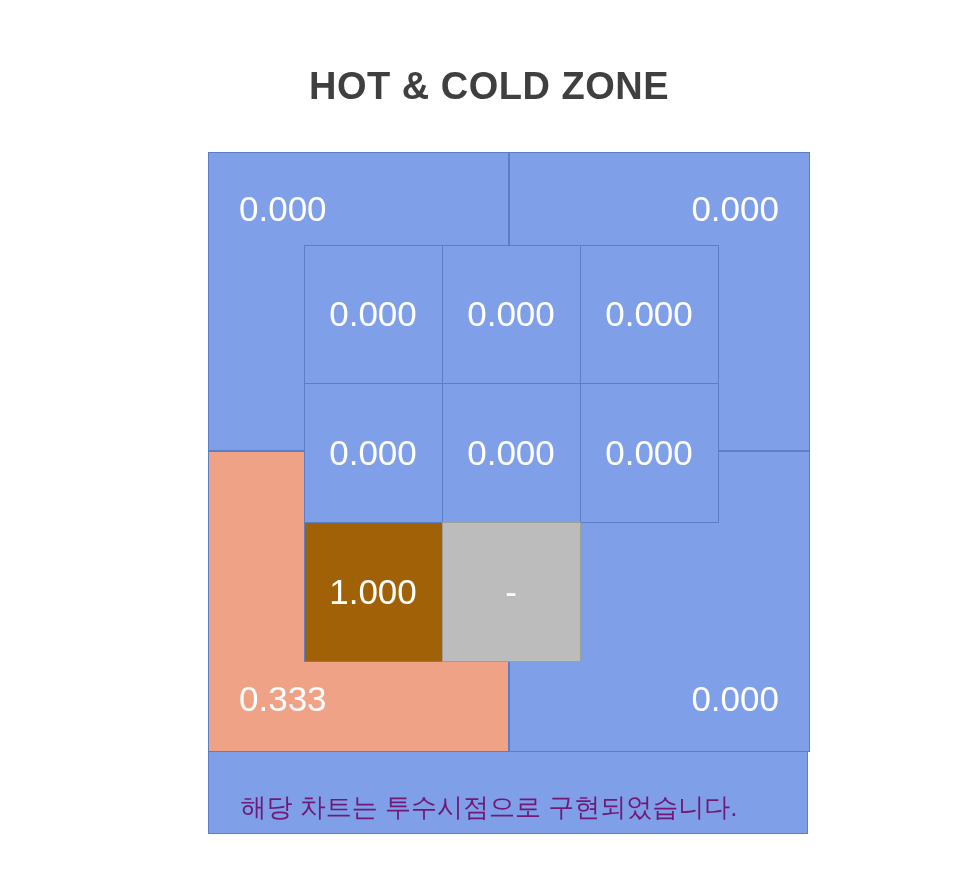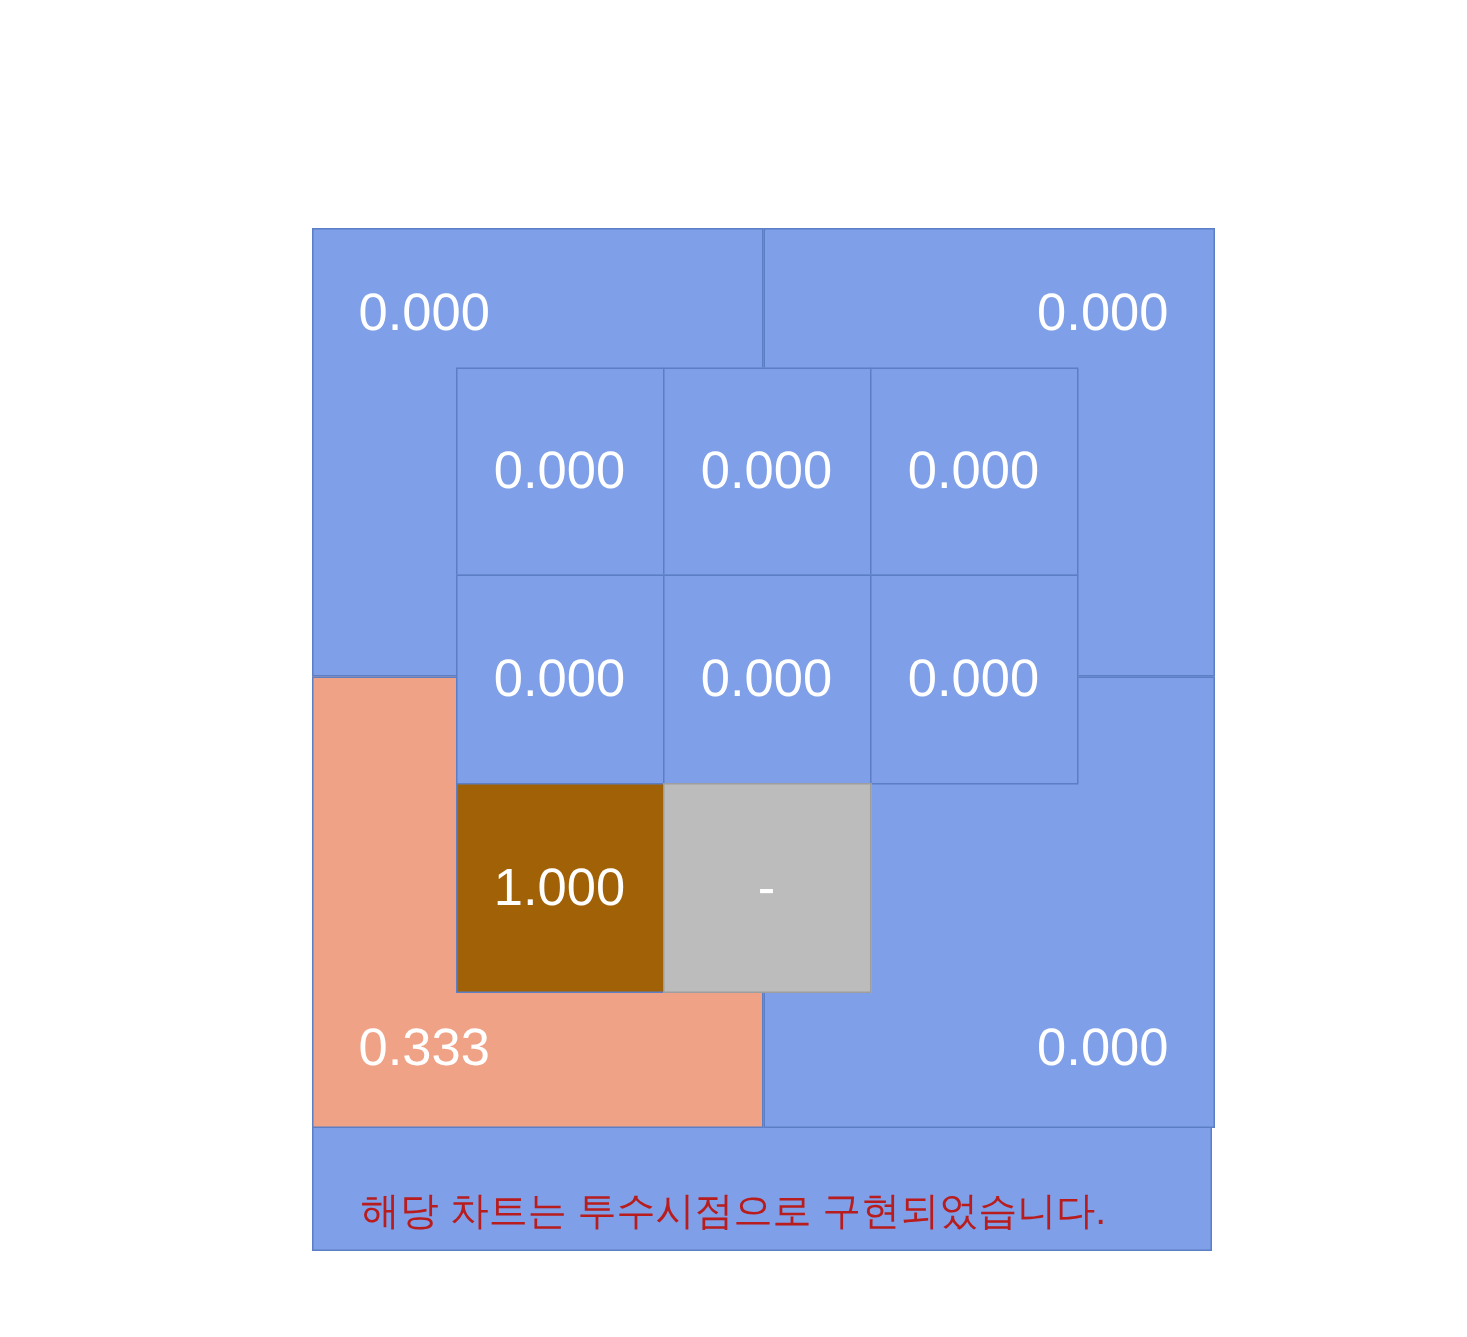--- a/index.html
+++ b/index.html
@@ -133,29 +133,30 @@
 
   
   #chart-caption {
     position: absolute;
     left: 0;
     top: 790px;
     width: 978px;
     text-align: center;
     font-size: 26px;
     line-height: 34px;
-    color: #b91c1c;
+    color: #701a75;
     white-space: nowrap;
   }
 </style>
 </head>
 <body>
 
 <div id="page">
 
+  <div id="chart-title">HOT &amp; COLD ZONE</div>
 
   <div id="zone-chart">
 
     <div class="zone outer" id="outer-tl">
       <span class="zone-label">0.000</span>
     </div>
 
     <div class="zone outer" id="outer-tr">
       <span class="zone-label">0.000</span>
     </div>

